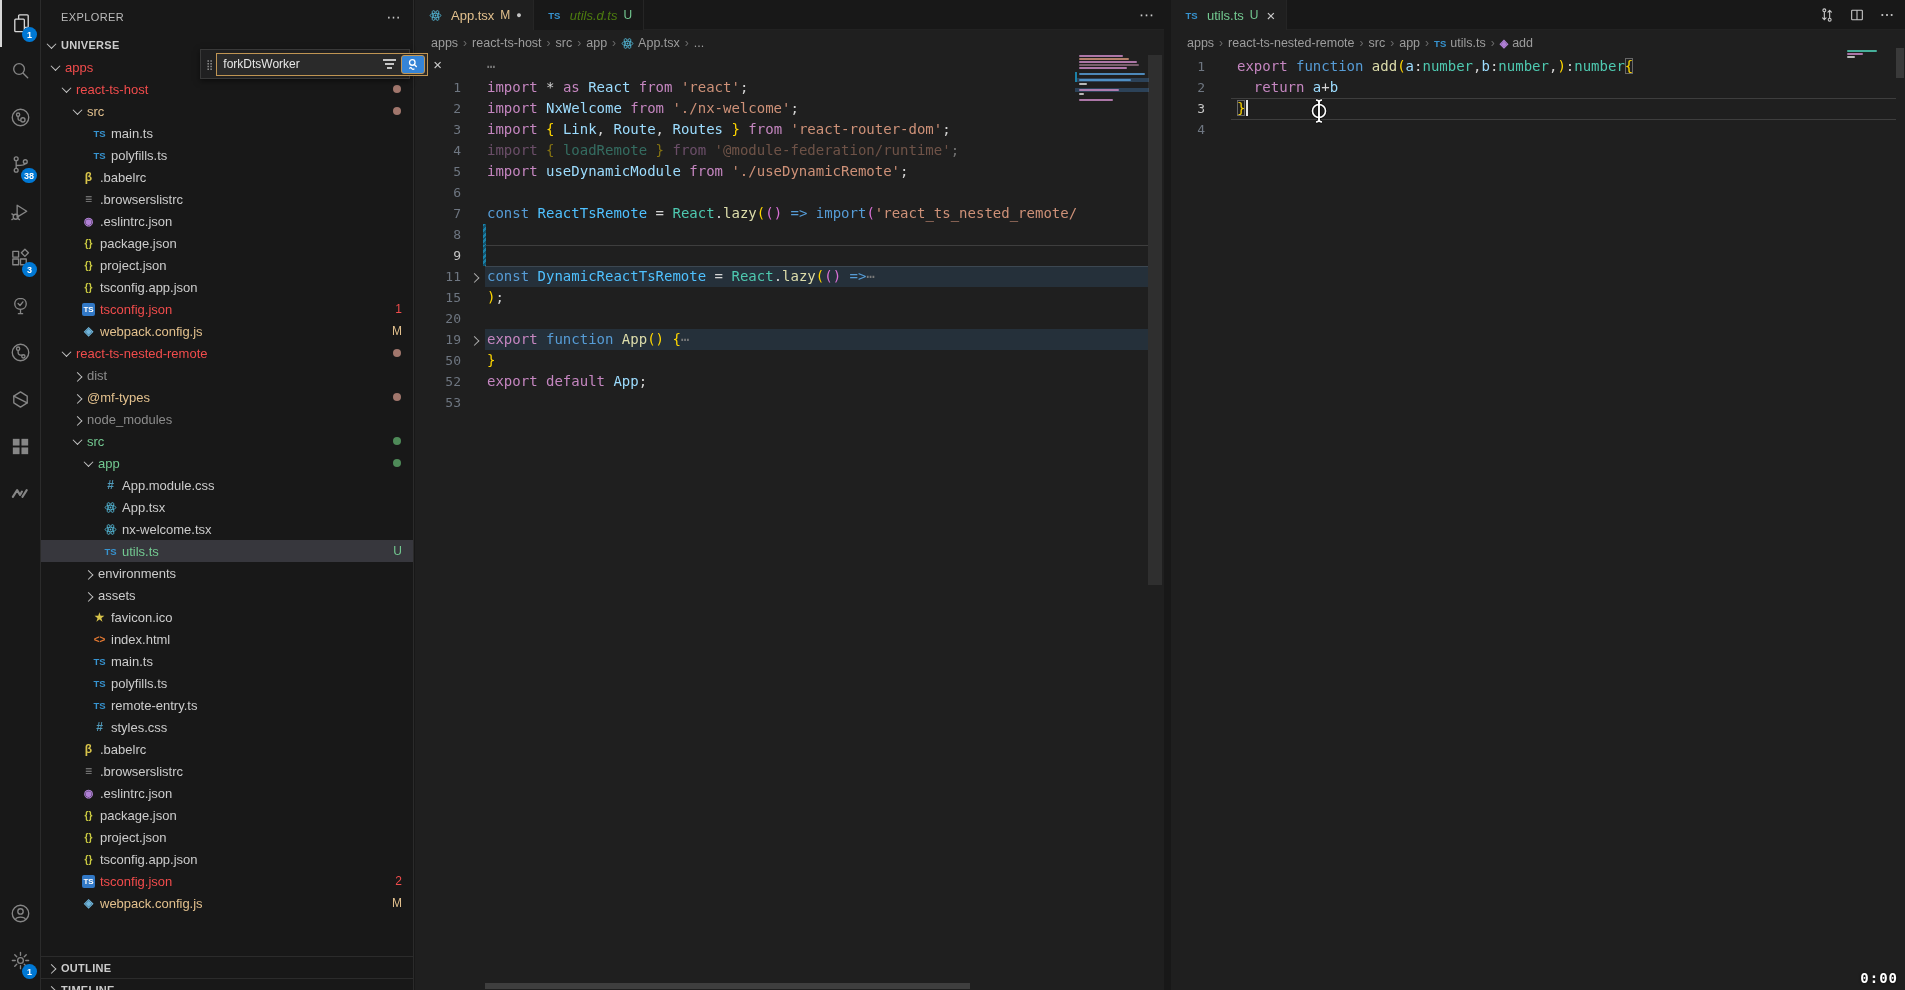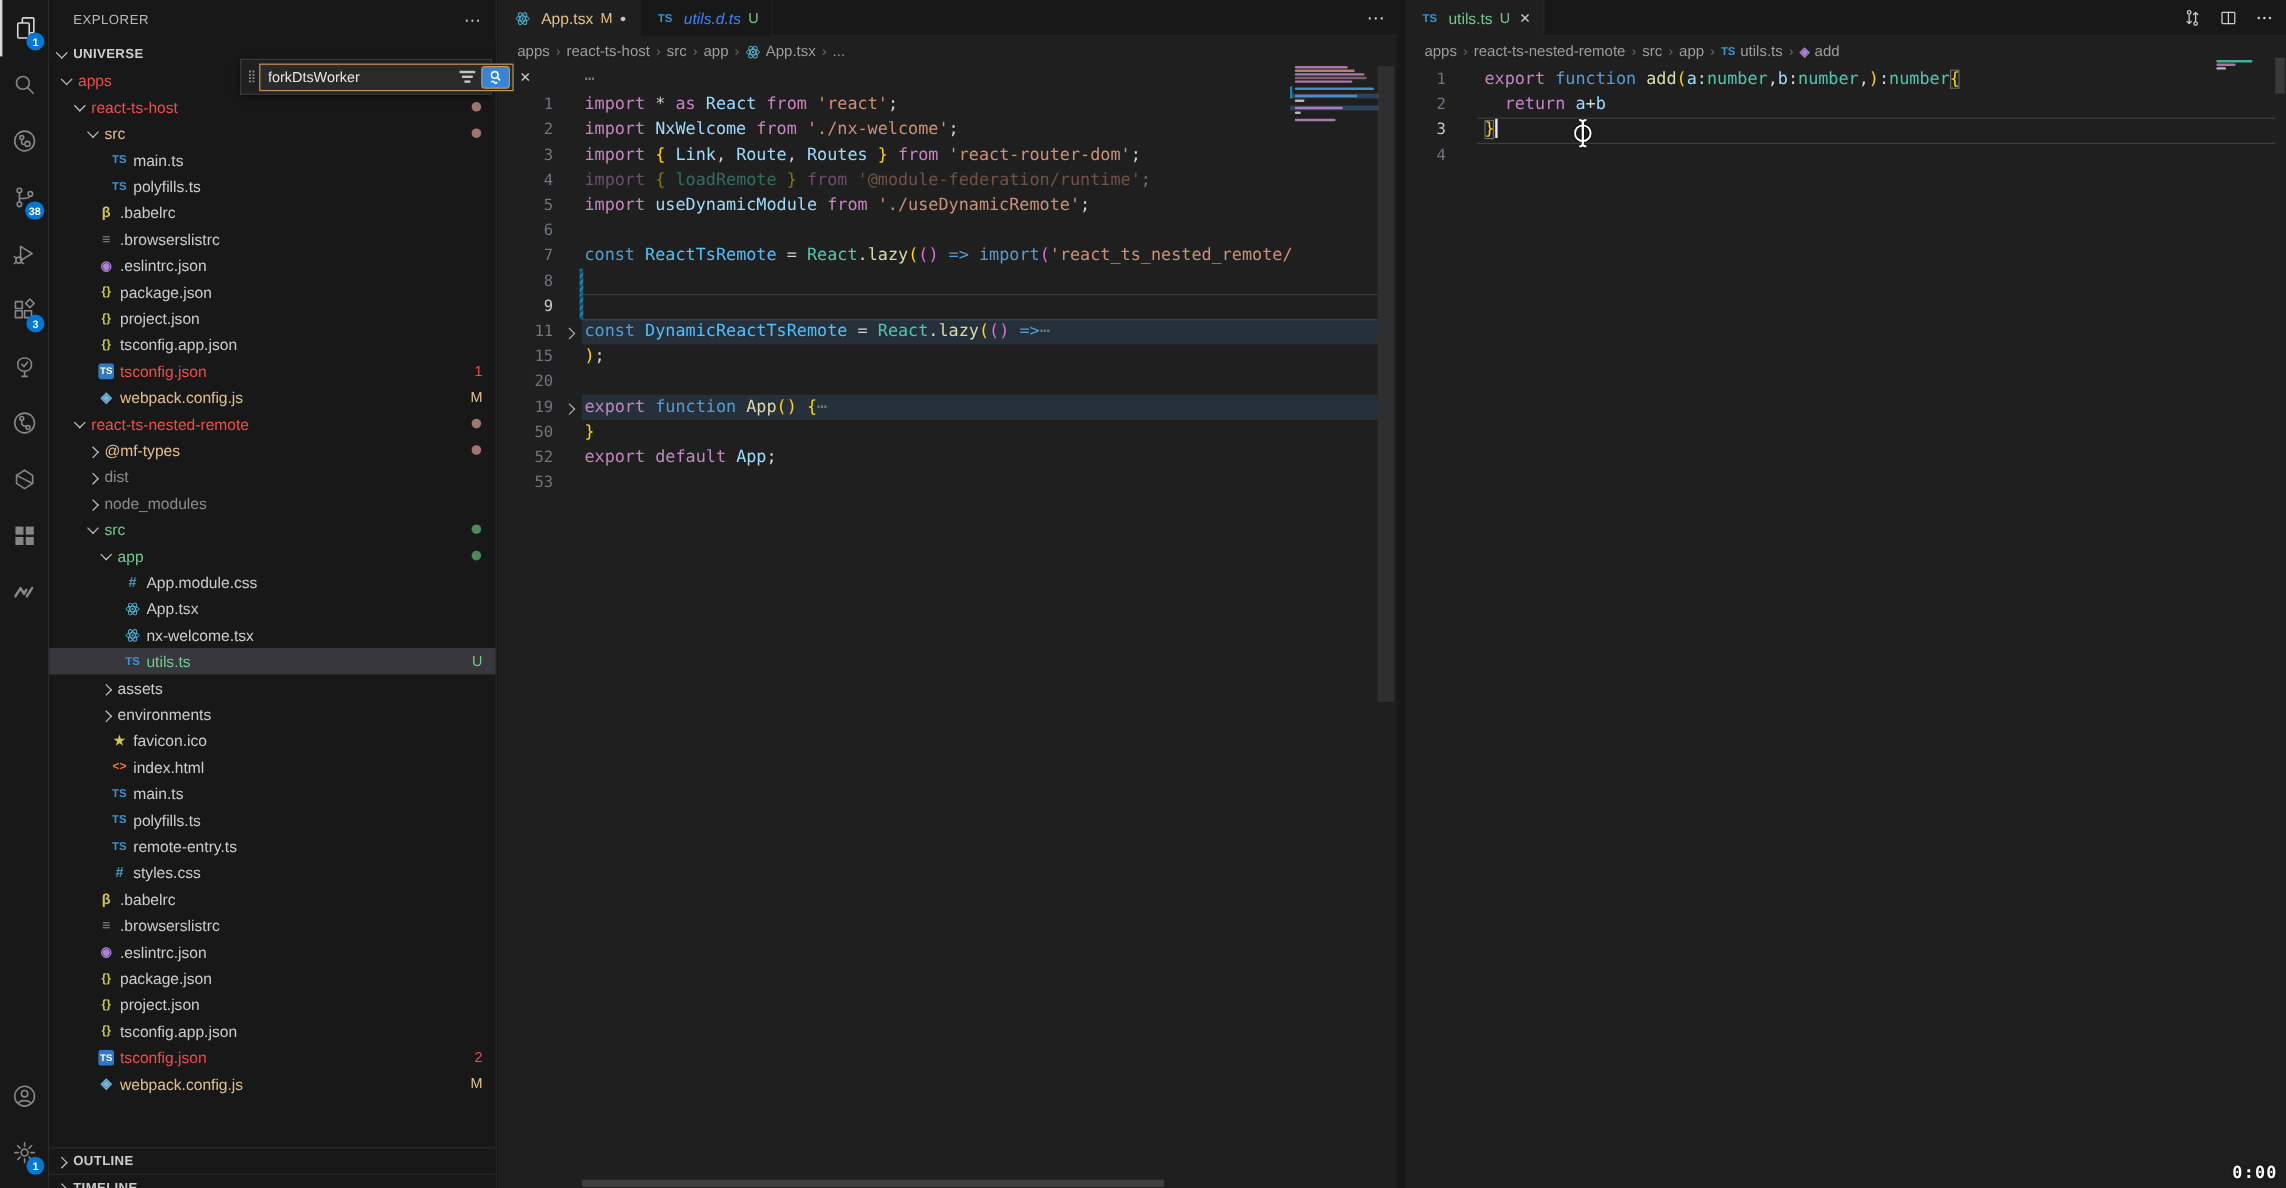--- a/index.html
+++ b/index.html
@@ -279,28 +279,28 @@
           <span class="chvwrap">
             <i class="chv exp"></i>
           </span>
           <span class="tlabel" style="color: rgb(241, 76, 76);">react-ts-nested-remote</span>
           <span class="tdot" style="background: rgb(161, 118, 108);"></span>
         </div>
         <div class="trow" style="padding-left: 28px;">
           <span class="chvwrap">
             <i class="chv col"></i>
           </span>
+          <span class="tlabel" style="color: rgb(140, 140, 140);">dist</span>
+        </div>
+        <div class="trow" style="padding-left: 28px;">
+          <span class="chvwrap">
+            <i class="chv col"></i>
+          </span>
           <span class="tlabel" style="color: rgb(226, 192, 141);">@mf-types</span>
           <span class="tdot" style="background: rgb(161, 118, 108);"></span>
-        </div>
-        <div class="trow" style="padding-left: 28px;">
-          <span class="chvwrap">
-            <i class="chv col"></i>
-          </span>
-          <span class="tlabel" style="color: rgb(140, 140, 140);">dist</span>
         </div>
         <div class="trow" style="padding-left: 28px;">
           <span class="chvwrap">
             <i class="chv col"></i>
           </span>
           <span class="tlabel" style="color: rgb(140, 140, 140);">node_modules</span>
         </div>
         <div class="trow" style="padding-left: 28px;">
           <span class="chvwrap">
             <i class="chv exp"></i>
@@ -347,27 +347,27 @@
         </div>
         <div class="trow sel" style="padding-left: 60px;">
           <span class="ticon" style="color: rgb(55, 148, 209); font-size: 9.5px;">TS</span>
           <span class="tlabel" style="color: rgb(115, 201, 145);">utils.ts</span>
           <span class="tbadge" style="color: rgb(115, 201, 145);">U</span>
         </div>
         <div class="trow" style="padding-left: 39px;">
           <span class="chvwrap">
             <i class="chv col"></i>
           </span>
+          <span class="tlabel" style="color: rgb(204, 204, 204);">environments</span>
+        </div>
+        <div class="trow" style="padding-left: 39px;">
+          <span class="chvwrap">
+            <i class="chv col"></i>
+          </span>
           <span class="tlabel" style="color: rgb(204, 204, 204);">assets</span>
-        </div>
-        <div class="trow" style="padding-left: 39px;">
-          <span class="chvwrap">
-            <i class="chv col"></i>
-          </span>
-          <span class="tlabel" style="color: rgb(204, 204, 204);">environments</span>
         </div>
         <div class="trow" style="padding-left: 49px;">
           <span class="ticon" style="color: rgb(216, 196, 74); font-size: 11px;">★</span>
           <span class="tlabel" style="color: rgb(204, 204, 204);">favicon.ico</span>
         </div>
         <div class="trow" style="padding-left: 49px;">
           <span class="ticon" style="color: rgb(227, 121, 51); font-size: 10px;">&lt;&gt;</span>
           <span class="tlabel" style="color: rgb(204, 204, 204);">index.html</span>
         </div>
         <div class="trow" style="padding-left: 49px;">
@@ -470,21 +470,21 @@
               </g>
               <circle cx="12" cy="12" r="1.7" fill="#53b7d6"></circle>
             </svg>
           </span>
           <span style="color: rgb(226, 192, 141);">App.tsx</span>
           <span class="mod" style="color: rgb(226, 192, 141);">M</span>
           <span class="dirty">●</span>
         </div>
         <div class="tab">
           <span class="ticon" style="color: rgb(55, 148, 209); font-size: 9.5px;">TS</span>
-          <span style="color: #3b82f6; font-style: italic;">utils.d.ts</span>
+          <span style="color: #4d7c0f; font-style: italic;">utils.d.ts</span>
           <span class="mod" style="color: rgb(115, 201, 145);">U</span>
         </div>
         <div class="tab-actions">
           <span class="aicon" style="font-size:15px">⋯</span>
         </div>
       </div>
     <div class="crumbs" id="g1-crumbs">
         <span style="display: inline-flex; align-items: center; gap: 4px;">
           <span>apps</span>
         </span>

